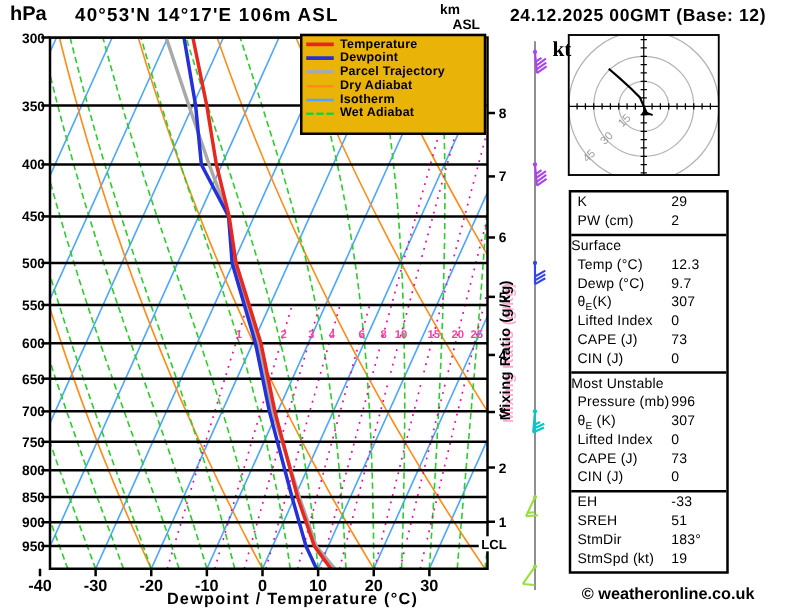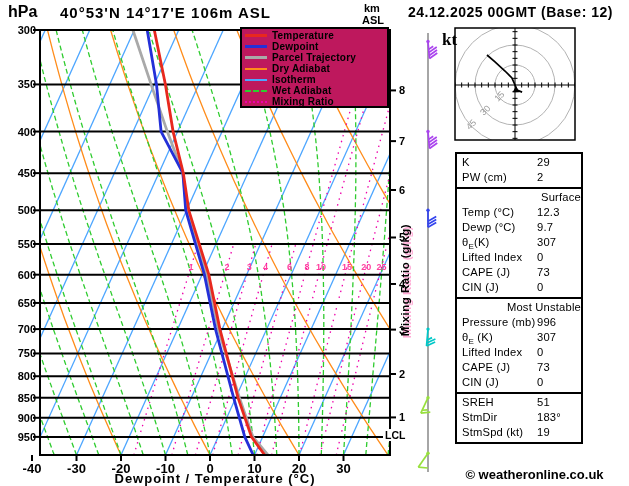--- a/index.html
+++ b/index.html
@@ -3,38 +3,38 @@
 <meta charset="utf-8">
 <style>
   html,body{margin:0;padding:0;background:#fff;}
   #stage{position:relative;width:629px;height:486px;background:#fff;overflow:hidden;
          font-family:"Liberation Sans",sans-serif;-webkit-font-smoothing:none;}
   #chart-svg{position:absolute;left:0;top:0;}
   .abs{position:absolute;white-space:nowrap;color:#000;}
   .b{font-weight:bold;}
   #station-title{left:60px;top:4px;font-size:15px;letter-spacing:1px;text-align:center;}
   #hpa-label{left:8px;top:3px;font-size:16px;}
-  #km-label{left:364px;top:2px;font-size:11px;}
+  #km-label{left:352px;top:2px;font-size:11px;}
   #asl-label{left:362px;top:14px;font-size:11px;}
   #date-title{left:408px;top:4px;font-size:14px;letter-spacing:0.5px;}
-  #xaxis-title{left:0px;top:471px;width:430px;text-align:center;font-size:13px;letter-spacing:1px;}
+  #xaxis-title{left:0px;top:471px;width:430px;text-align:center;font-size:13px;letter-spacing:1px;padding-left:19px;}
   #footer-credit{left:440px;top:467px;width:189px;text-align:center;font-size:13px;}
   #mixing-label{left:310px;top:274px;width:190px;text-align:center;font-size:11.5px;
     transform:rotate(-90deg);transform-origin:center;text-shadow:-2px 2px 0 #ffaad5;letter-spacing:0.5px;}
   #kt-label{left:442px;top:30px;font-size:17px;font-family:Liberation Serif, serif;}
-  #legend{left:240px;top:27px;width:149px;height:81px;background:#be185d;border:2px solid #000;
+  #legend{left:240px;top:27px;width:149px;height:81px;background:#eab308;border:2px solid #000;
           box-sizing:border-box;padding:1px 0 0 3px;}
   .lrow{height:11px;display:flex;align-items:center;}
   .lsample{width:22px;margin-right:5px;flex:0 0 22px;}
   .ltext{font-size:10px;font-weight:bold;letter-spacing:0.2px;line-height:10px;}
   #stats-table{left:455px;top:152px;width:128px;border:2px solid #000;background:#fff;
                box-sizing:border-box;font-size:11.2px;letter-spacing:0.2px;}
   .tsection{border-top:2px solid #000;padding:1px 0 2px 0;}
   .tsection:first-child{border-top:none;}
-  .thead{text-align:right;height:15px;line-height:15px;}
+  .thead{text-align:left;height:15px;line-height:15px;}
   .trow{position:relative;height:15px;line-height:15px;padding-left:5px;}
   .tval{position:absolute;left:80px;top:0;}
   sub{font-size:8px;}
 </style>
 </head>
 <body>
 <div id="stage">
 
   <svg id="chart-svg" width="629" height="486">
       <defs>
@@ -332,24 +332,20 @@
         <div class="ltext">Dry Adiabat</div>
       </div>
       <div class="lrow">
         <div class="lsample" style="border-top: 2px solid rgb(77, 166, 255);"></div>
         <div class="ltext">Isotherm</div>
       </div>
       <div class="lrow">
         <div class="lsample" style="border-top: 2px dashed rgb(47, 204, 47);"></div>
         <div class="ltext">Wet Adiabat</div>
       </div>
-      <div class="lrow">
-        <div class="lsample" style="border-top: 2px dotted rgb(238, 0, 170);"></div>
-        <div class="ltext">Mixing Ratio</div>
-      </div>
     </div>
   <div class="abs" id="stats-table">
       <div class="tsection">
         <div class="trow"><span>K</span><span class="tval">29</span></div>
         <div class="trow"><span>PW (cm)</span><span class="tval">2</span></div>
       </div>
       <div class="tsection">
         <div class="thead">Surface</div>
         <div class="trow"><span>Temp (°C)</span><span class="tval">12.3</span></div>
         <div class="trow"><span>Dewp (°C)</span><span class="tval">9.7</span></div>
@@ -360,19 +356,20 @@
       </div>
       <div class="tsection">
         <div class="thead">Most Unstable</div>
         <div class="trow"><span>Pressure (mb)</span><span class="tval">996</span></div>
         <div class="trow"><span>θ<sub>E</sub> (K)</span><span class="tval">307</span></div>
         <div class="trow"><span>Lifted Index</span><span class="tval">0</span></div>
         <div class="trow"><span>CAPE (J)</span><span class="tval">73</span></div>
         <div class="trow"><span>CIN (J)</span><span class="tval">0</span></div>
       </div>
       <div class="tsection">
+        <div class="trow"><span>EH</span><span class="tval">-33</span></div>
         <div class="trow"><span>SREH</span><span class="tval">51</span></div>
         <div class="trow"><span>StmDir</span><span class="tval">183°</span></div>
         <div class="trow"><span>StmSpd (kt)</span><span class="tval">19</span></div>
       </div>
     </div>
 
 </div>
 
 </body></html>

